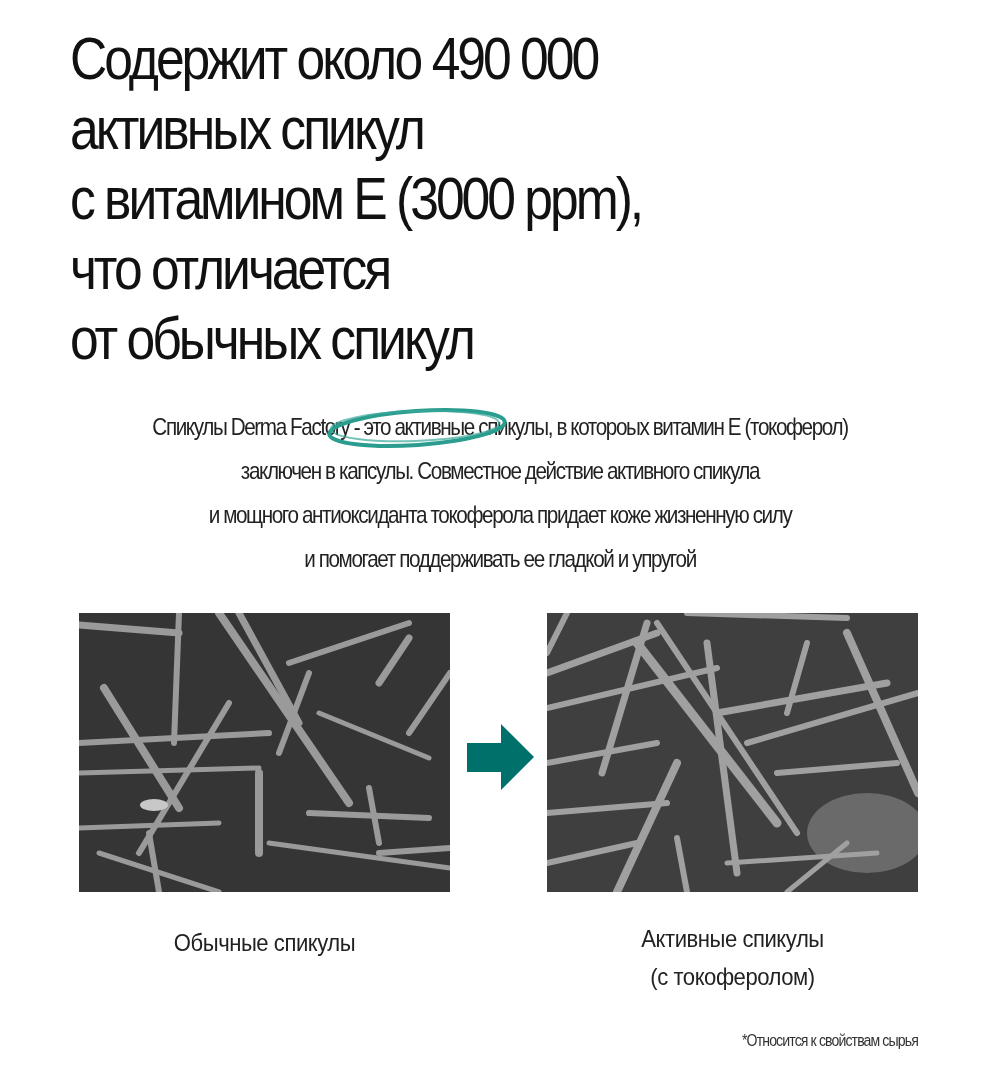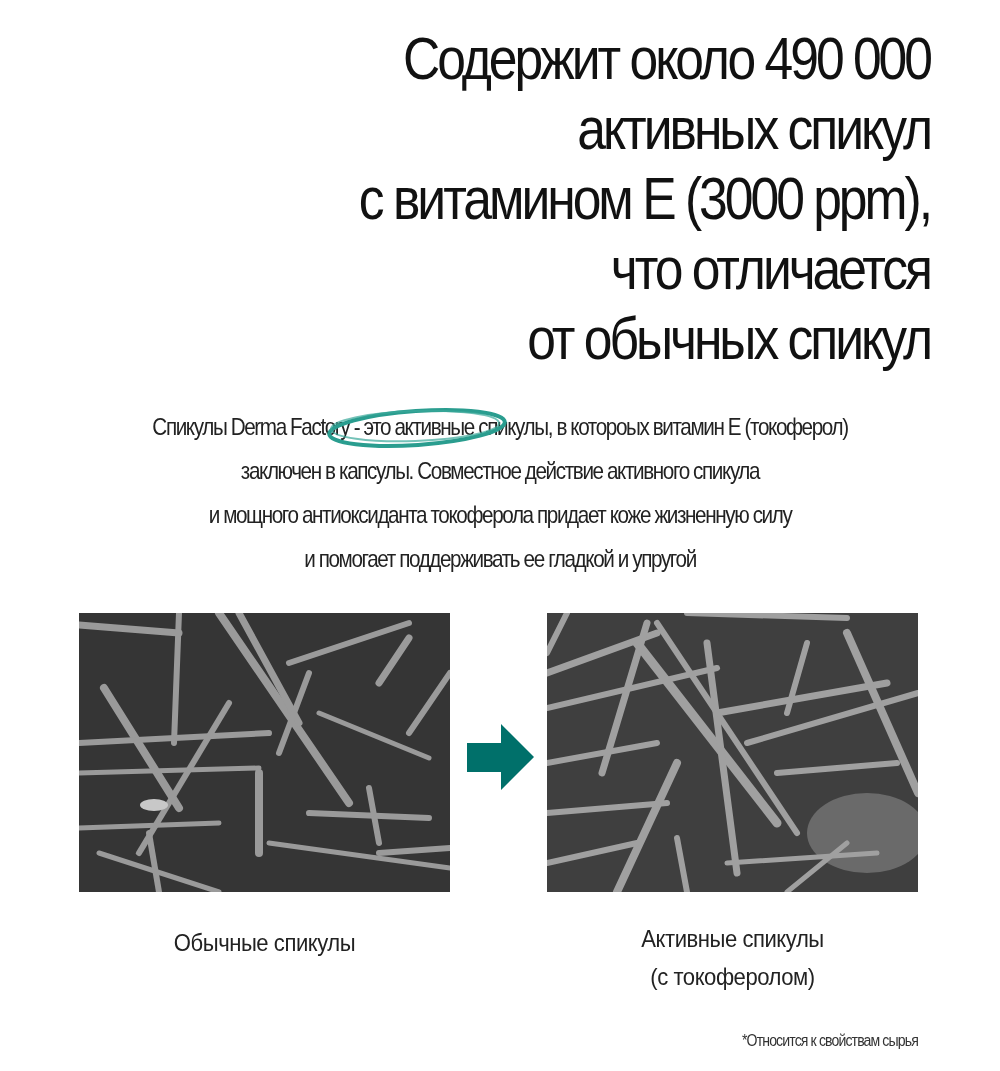--- a/index.html
+++ b/index.html
@@ -1,17 +1,17 @@
 <!DOCTYPE html>
 <html><head>
 <meta charset="utf-8">
 <style>
   html, body { margin: 0; padding: 0; background: #ffffff; }
   body { width: 1000px; height: 1071px; position: relative; overflow: hidden; font-family: "Liberation Sans", sans-serif; color: #1a1a1a; }
-  .headline { position: absolute; left: 0; top: 24px; width: 1000px; text-align: right; }
+  .headline { position: absolute; left: 0; top: 24px; width: 1000px; text-align: left; }
   .headline .hl-line { display: block; height: 70px; line-height: 70px; font-size: 60px; font-weight: 400; letter-spacing: -3.5px; color: #111; transform: scaleX(0.86); transform-origin: center; white-space: nowrap; }
   .desc { position: absolute; left: 0; top: 405px; width: 1000px; text-align: center; }
   .desc .d-line { display: block; height: 44px; line-height: 44px; font-size: 24px; letter-spacing: -1.6px; color: #222; transform: scaleX(0.86); transform-origin: center; white-space: nowrap; }
   .oval { position: absolute; left: 322px; top: 404px; width: 190px; height: 46px; pointer-events: none; }
   .sem { position: absolute; top: 613px; width: 371px; height: 279px; background: #3a3a3a; overflow: hidden; }
   .sem svg { width: 100%; height: 100%; display: block; }
   .sem-left { left: 79px; }
   .sem-right { left: 547px; background: #4a4a4a; }
   .arrow { position: absolute; left: 467px; top: 724px; width: 67px; height: 66px; }
   .caption { position: absolute; text-align: center; font-size: 24px; color: #222; letter-spacing: -0.5px; transform: scaleX(0.92); line-height: 38px; white-space: nowrap; }

